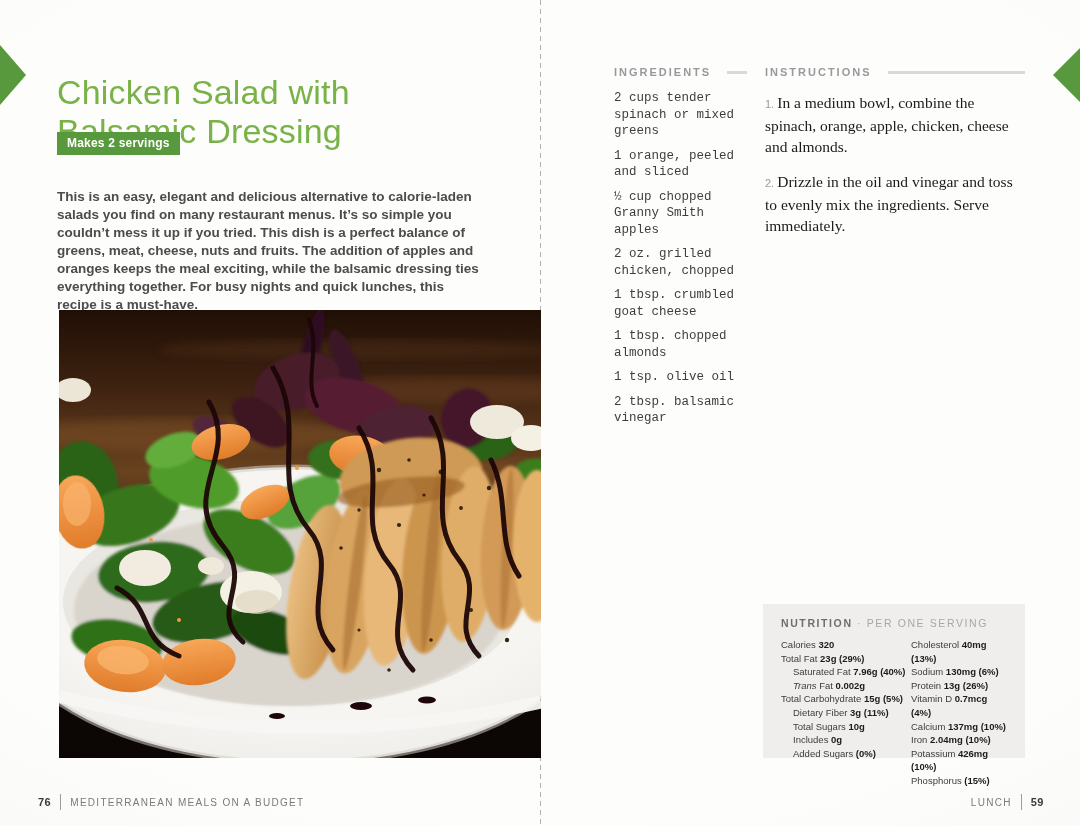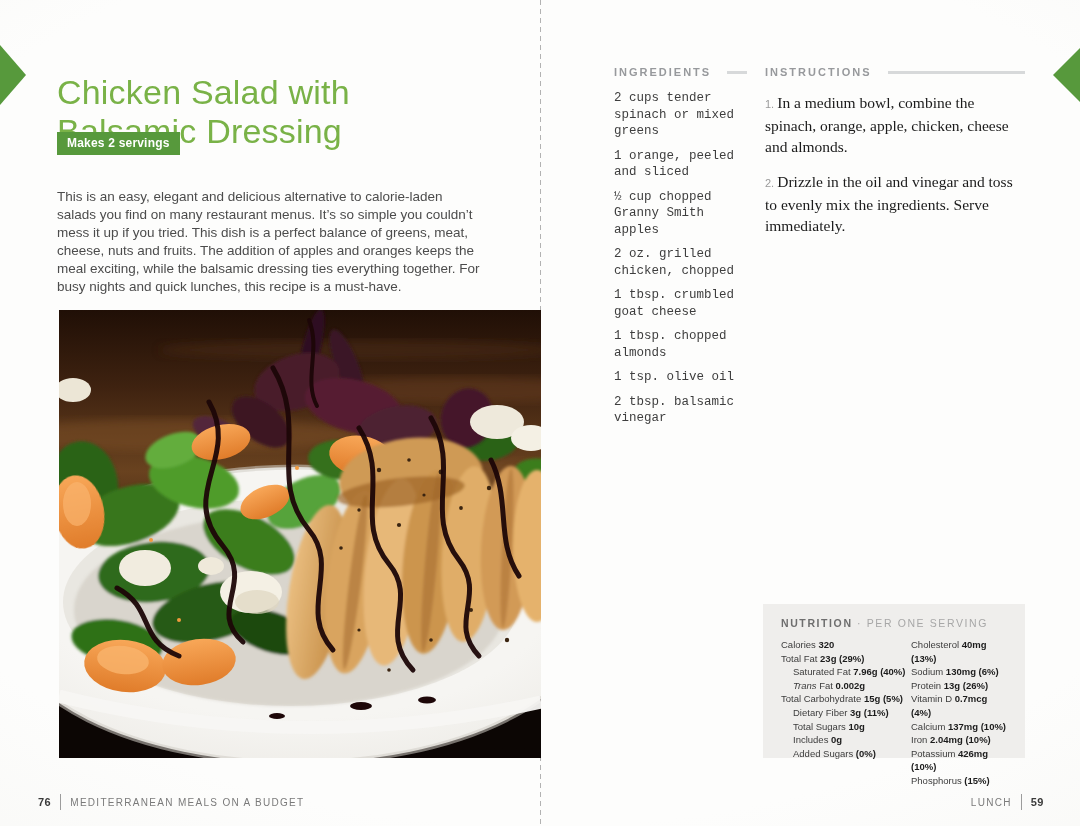--- a/index.html
+++ b/index.html
@@ -17,21 +17,21 @@
                clip-path:polygon(100% 0,0 50%,100% 100%);}
 
   .title{position:absolute;left:57px;top:50px;font-size:34px;line-height:39px;
          font-weight:400;letter-spacing:.2px;}
   .title span{display:block;}
 
   .badge{position:absolute;left:57px;top:132px;color:#fff;font-size:12px;font-weight:bold;
          padding:4px 10px 5px;letter-spacing:.2px;}
 
   .desc{position:absolute;left:57px;top:174px;width:428px;font-size:13.5px;line-height:18px;
-        color:#4c4c4c;}
+        color:#4c4c4c;font-weight:bold;}
 
   .photo{position:absolute;left:59px;top:310px;width:482px;height:447px;}
   .photo svg{display:block;}
 
   .col-ingredients{position:absolute;left:614px;top:66px;width:133px;}
   .col-instructions{position:absolute;left:765px;top:66px;width:260px;}
   .sec-head{display:flex;align-items:center;gap:16px;color:#97999c;font-size:11px;
             font-weight:bold;letter-spacing:2px;white-space:nowrap;}
   .sec-head .rule{flex:1;height:3px;background:#d7d9da;}
 

